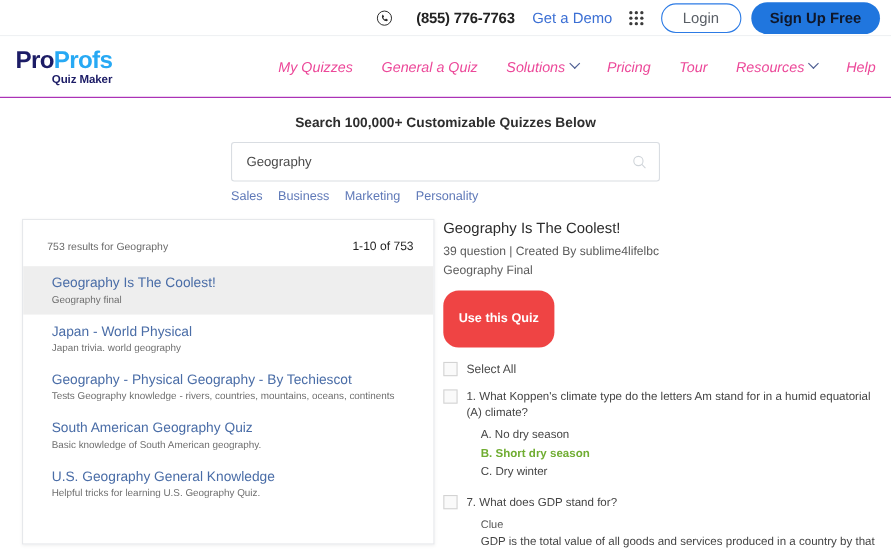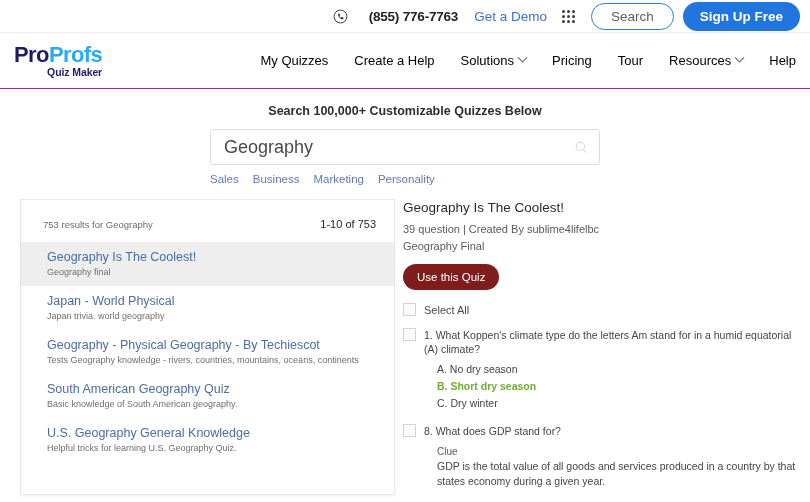--- a/index.html
+++ b/index.html
@@ -35,21 +35,21 @@
     font-size: 13.5px;
     padding: 5px 19px;
     background: #fff;
     cursor: pointer;
     margin-right: 9px;
   }
   .btn-signup {
     border: none;
     border-radius: 16px;
     background: #2076de;
-    color: #ffffff;
+    color: #0f172a;
     font-size: 13.5px;
     font-weight: 600;
     padding: 7px 17px;
     cursor: pointer;
   }
 
   
   .header {
     height: 56px;
     display: flex;
@@ -58,38 +58,38 @@
     background: #fff;
     position: relative;
   }
   .logo { margin-left: 14px; line-height: 1; cursor:pointer; }
   .logo .l1 { font-size: 22px; font-weight: 700; letter-spacing: -0.6px; }
   .logo .l1 .a { color: #1c1c66; }
   .logo .l1 .b { color: #27a9f4; }
   .logo .l2 { font-size: 10.5px; font-weight: 700; color:#1c1c66; text-align: right; margin-top: 1px; letter-spacing:-0.1px;}
   .nav { margin-left: auto; display: flex; align-items: center; gap: 26px; padding-right: 14px; }
   .nav a {
-    font-size: 13px; color: #000000; text-decoration: none; cursor: pointer;
-    display: flex; align-items: center; gap: 5px; white-space: nowrap;
+    font-size: 13px; color: #ec4899; text-decoration: none; cursor: pointer;
+    display: flex; align-items: center; gap: 5px; white-space: nowrap; font-style: italic;
   }
   .caret { display:inline-block; width:7px; height:7px; border-right:1.4px solid #4f5f93; border-bottom:1.4px solid #4f5f93; transform: rotate(45deg) translate(-2px,-2px); }
 
   
   .search-wrap { width: 810px; padding-top: 15px; display:flex; flex-direction:column; align-items:center; }
   .search-title { font-size: 12.5px; font-weight: 700; color: #2e2e2e; margin-bottom: 11px; }
   .search-box {
     width: 390px; height: 36px;
     border: 1px solid #d9dde2; border-radius: 3px;
     display: flex; align-items: center;
     padding: 0 10px 0 13px; background:#fff;
   }
   .search-box input {
     flex: 1; border: none; outline: none;
     font-family: "Liberation Sans", sans-serif;
-    font-size: 18px; color: #4a4a4a; background: transparent;
+    font-size: 12px; color: #4a4a4a; background: transparent;
   }
   .search-box input::placeholder { color:#9aa0a6; }
   .search-ico { width: 15px; height: 15px; flex: 0 0 auto; }
   .cat-links { width: 390px; margin-top: 8px; display: flex; gap: 14px; }
   .cat-links a { font-size: 11.5px; color: #5f79b8; text-decoration: none; cursor: pointer; }
 
   
   .content { display: flex; padding: 14px 0 0 20px; gap: 0; }
   .results-card {
     width: 375px;
@@ -112,22 +112,22 @@
   .result-desc { font-size: 9px; color: #6f6f6f; }
 
   .detail {
     flex: 1;
     padding: 1px 8px 0 8px;
   }
   .detail-title { font-size: 13.5px; color: #2b2b2b; font-weight: 400; margin-bottom: 6px; }
   .detail-meta { font-size: 11px; color: #5a5a5a; line-height: 1.5; }
   .btn-usequiz {
     margin-top: 10px;
-    background: #7f1d1d; color: #fff; border: none; border-radius: 14px;
-    font-size: 11.5px; font-weight: 400; padding: 7px 14px; cursor: pointer;
+    background: #ef4444; color: #fff; border: none; border-radius: 14px;
+    font-size: 11.5px; font-weight: 700; padding: 20px 14px; cursor: pointer;
     font-family: "Liberation Sans", sans-serif;
   }
   .selectall-row { display: flex; align-items: center; gap: 8px; margin-top: 13px; }
   .cbx { width: 13px; height: 13px; border: 1px solid #d3d3d3; background: #fafafa; flex:0 0 auto; cursor:pointer; display:block; }
   .selectall-label { font-size: 11px; color: #4a4a4a; }
 
   .q-block { margin-top: 12px; }
   .q-row { display: flex; gap: 8px; align-items: flex-start; }
   .q-text { font-size: 10.5px; color: #454545; line-height: 1.3; padding-top: 1px; }
   .q-opts { margin: 5px 0 0 34px; }
@@ -157,38 +157,38 @@
       <i></i>
         <i></i>
         <i></i>
         <i></i>
         <i></i>
         <i></i>
         <i></i>
         <i></i>
         <i></i>
     </span>
-    <button class="btn-login">Search</button>
+    <button class="btn-login">Login</button>
     <button class="btn-signup">Sign Up Free</button>
   </div>
 
   <div class="header">
     <div class="logo">
       <div class="l1">
         <span class="a">Pro</span><span class="b">Profs</span>
       </div>
       <div class="l2">Quiz Maker</div>
     </div>
 
     <nav class="nav">
       <a>
           <span>My Quizzes</span>
         </a>
       <a>
-          <span>Create a Help</span>
+          <span>General a Quiz</span>
         </a>
       <a>
           <span>Solutions</span>
           <span class="caret"></span>
         </a>
       <a>
           <span>Pricing</span>
         </a>
       <a>
           <span>Tour</span>
@@ -274,21 +274,21 @@
           <div class="q-opt">A. No dry season</div>
           <div class="q-opt correct">B. Short dry season</div>
           <div class="q-opt">C. Dry winter</div>
         </div>
       </div>
 
       
       <div class="q-block">
         <div class="q-row">
           <span class="cbx"></span>
-          <span class="q-text">8. What does GDP stand for?</span>
+          <span class="q-text">7. What does GDP stand for?</span>
         </div>
         <div class="clue-wrap">
           <div class="clue-label">Clue</div>
           <div class="clue-text">GDP is the total value of all goods and services produced in a country by that states economy during a given year.</div>
         </div>
       </div>
     </div>
   </div>
 </div>
 

